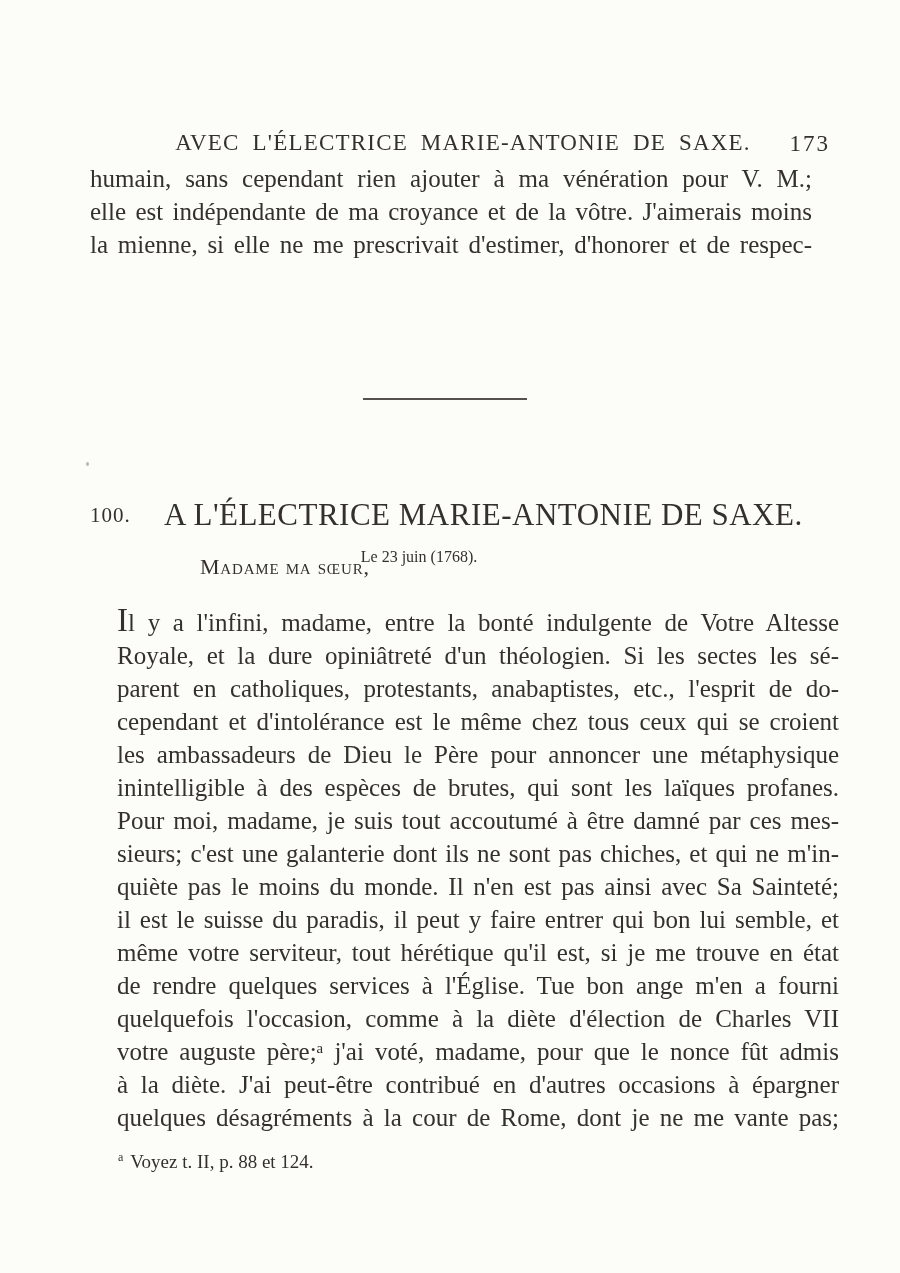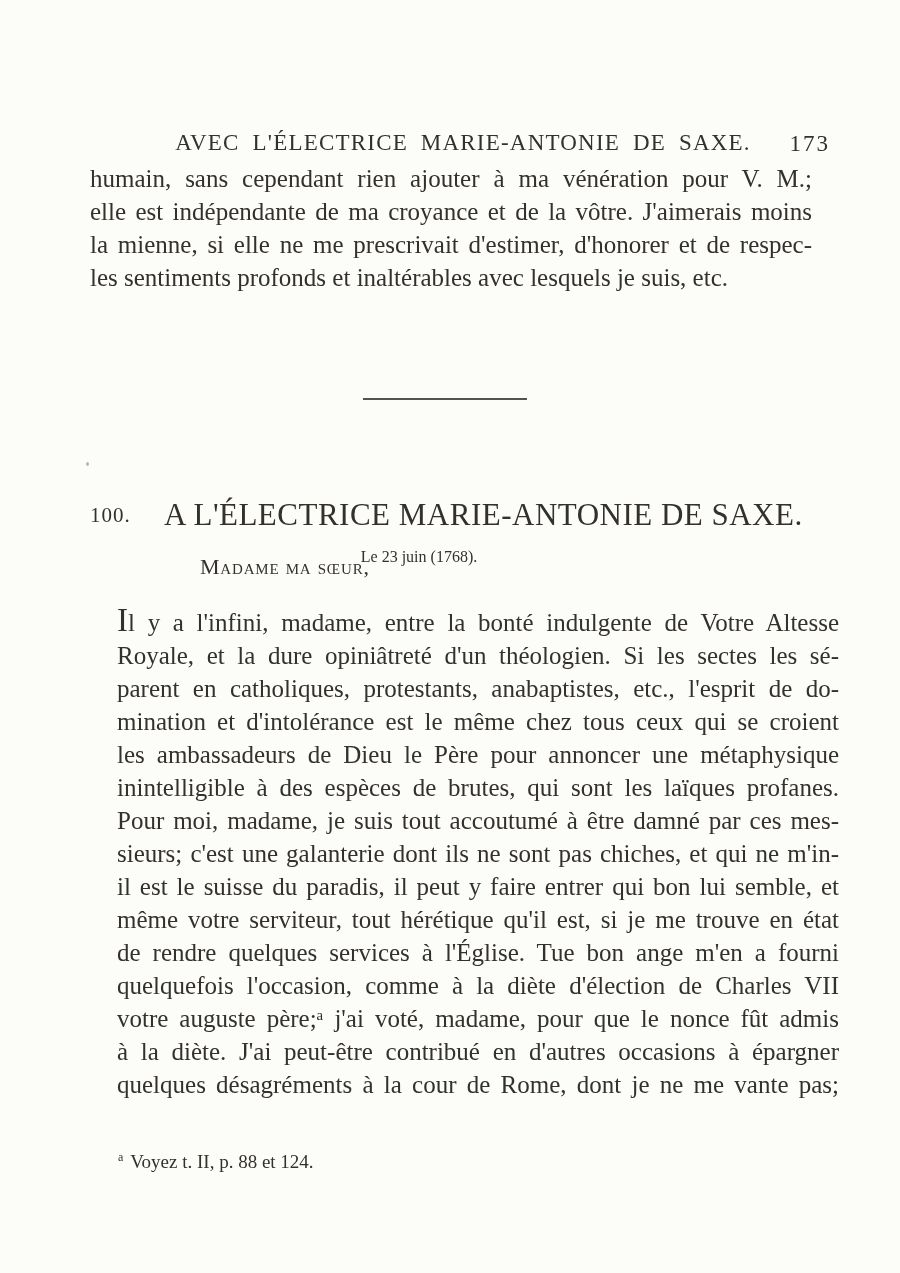--- a/index.html
+++ b/index.html
@@ -138,44 +138,44 @@
 
   <div class="running-head">
     <span>AVEC L'ÉLECTRICE MARIE-ANTONIE DE SAXE.</span>
     <span class="page-number">173</span>
   </div>
 
   <div class="para1">
     <div class="line">humain, sans cependant rien ajouter à ma vénération pour V. M.;</div>
     <div class="line">elle est indépendante de ma croyance et de la vôtre. J'aimerais moins</div>
     <div class="line">la mienne, si elle ne me prescrivait d'estimer, d'honorer et de respec-</div>
-    <div class="line flush">les sentiments profonds et inaltérables avec lesquels je suis, etc.</div>
   </div>
 
   <div class="divider"></div>
   <div class="speck"></div>
 
   <div class="letter-head">
     <span class="letter-num">100.</span>
     <span class="letter-title">A L'ÉLECTRICE MARIE-ANTONIE DE SAXE.</span>
   </div>
 
   <div class="dateline">Le 23 juin (1768).</div>
 
   <div class="salutation">Madame ma sœur,</div>
 
   <div class="letter-body">
     <div class="line">Il y a l'infini, madame, entre la bonté indulgente de Votre Altesse</div>
     <div class="line">Royale, et la dure opiniâtreté d'un théologien. Si les sectes les sé-</div>
     <div class="line">parent en catholiques, protestants, anabaptistes, etc., l'esprit de do-</div>
-    <div class="line">mination et d'intolérance est le même chez tous ceux qui se croient</div>
+    <div class="line">cependant et d'intolérance est le même chez tous ceux qui se croient</div>
     <div class="line">les ambassadeurs de Dieu le Père pour annoncer une métaphysique</div>
     <div class="line">inintelligible à des espèces de brutes, qui sont les laïques profanes.</div>
     <div class="line">Pour moi, madame, je suis tout accoutumé à être damné par ces mes-</div>
     <div class="line">sieurs; c'est une galanterie dont ils ne sont pas chiches, et qui ne m'in-</div>
+    <div class="line">quiète pas le moins du monde. Il n'en est pas ainsi avec Sa Sainteté;</div>
     <div class="line">il est le suisse du paradis, il peut y faire entrer qui bon lui semble, et</div>
     <div class="line">même votre serviteur, tout hérétique qu'il est, si je me trouve en état</div>
     <div class="line">de rendre quelques services à l'Église. Tue bon ange m'en a fourni</div>
     <div class="line">quelquefois l'occasion, comme à la diète d'élection de Charles VII</div>
     <div class="line">votre auguste père;ᵃ j'ai voté, madame, pour que le nonce fût admis</div>
     <div class="line">à la diète. J'ai peut-être contribué en d'autres occasions à épargner</div>
     <div class="line">quelques désagréments à la cour de Rome, dont je ne me vante pas;</div>
   </div>
 
   <div class="footnote">

